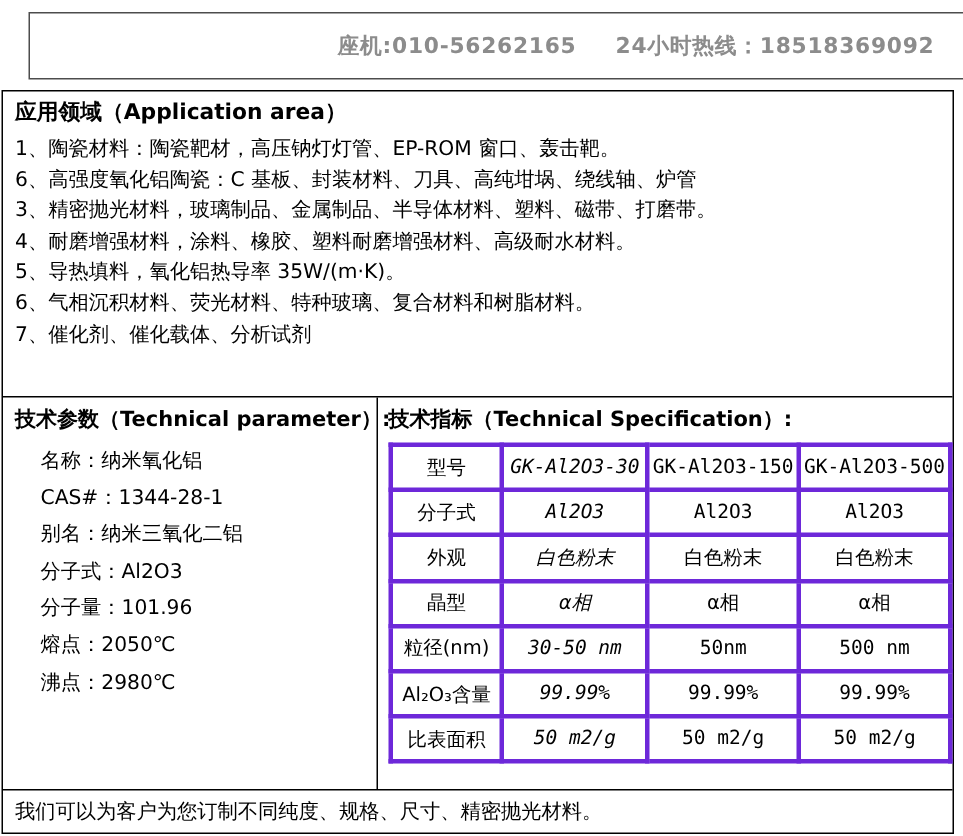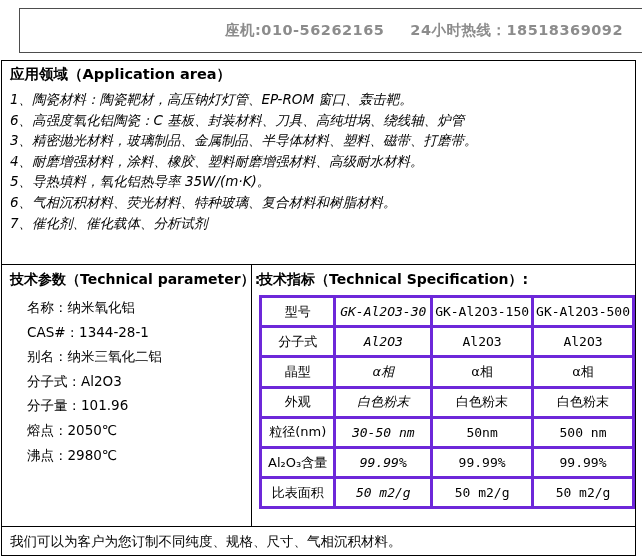--- a/index.html
+++ b/index.html
@@ -50,21 +50,21 @@
   .doc-title {
     font-size: 15px;
     font-weight: bold;
     margin: 4px 0 8px 0;
   }
   .app-heading {
     font-size: 14.5px;
     font-weight: bold;
     margin: 0 0 5px 0;
   }
-  .app-list { list-style: none; margin: 0; padding: 0; font-style: italic; }
+  .app-list { list-style: none; margin: 0; padding: 0; }
   .app-list li {
     font-size: 13.5px;
     height: 20.6px;
     line-height: 20.6px;
     white-space: nowrap;
     overflow: hidden;
   }
 
   .mid-section {
     flex: 1;
@@ -171,32 +171,32 @@
           <td class="c2 mono">GK-Al2O3-150</td>
           <td class="c3 mono">GK-Al2O3-500</td>
         </tr>
         <tr>
           <td class="c0">分子式</td>
           <td class="c1 mono">Al2O3</td>
           <td class="c2 mono">Al2O3</td>
           <td class="c3 mono">Al2O3</td>
         </tr>
         <tr>
+          <td class="c0">外观</td>
+          <td class="c1">白色粉末</td>
+          <td class="c2">白色粉末</td>
+          <td class="c3">白色粉末</td>
+        </tr>
+        <tr>
           <td class="c0">晶型</td>
           <td class="c1">α相</td>
           <td class="c2">α相</td>
           <td class="c3">α相</td>
         </tr>
         <tr>
-          <td class="c0">外观</td>
-          <td class="c1">白色粉末</td>
-          <td class="c2">白色粉末</td>
-          <td class="c3">白色粉末</td>
-        </tr>
-        <tr>
           <td class="c0">粒径(nm)</td>
           <td class="c1 mono">30-50  nm</td>
           <td class="c2 mono">50nm</td>
           <td class="c3 mono">500  nm</td>
         </tr>
         <tr>
           <td class="c0">Al₂O₃含量</td>
           <td class="c1 mono">99.99%</td>
           <td class="c2 mono">99.99%</td>
           <td class="c3 mono">99.99%</td>
@@ -205,15 +205,15 @@
           <td class="c0">比表面积</td>
           <td class="c1 mono">50 m2/g</td>
           <td class="c2 mono">50 m2/g</td>
           <td class="c3 mono">50 m2/g</td>
         </tr>
       </tbody>
         </table>
     </div>
   </div>
 
-  <div class="footer-row">我们可以为客户为您订制不同纯度、规格、尺寸、气相沉积材料。</div>
+  <div class="footer-row">我们可以为客户为您订制不同纯度、规格、尺寸、精密抛光材料。</div>
 
 </div>
 
 </body></html>

